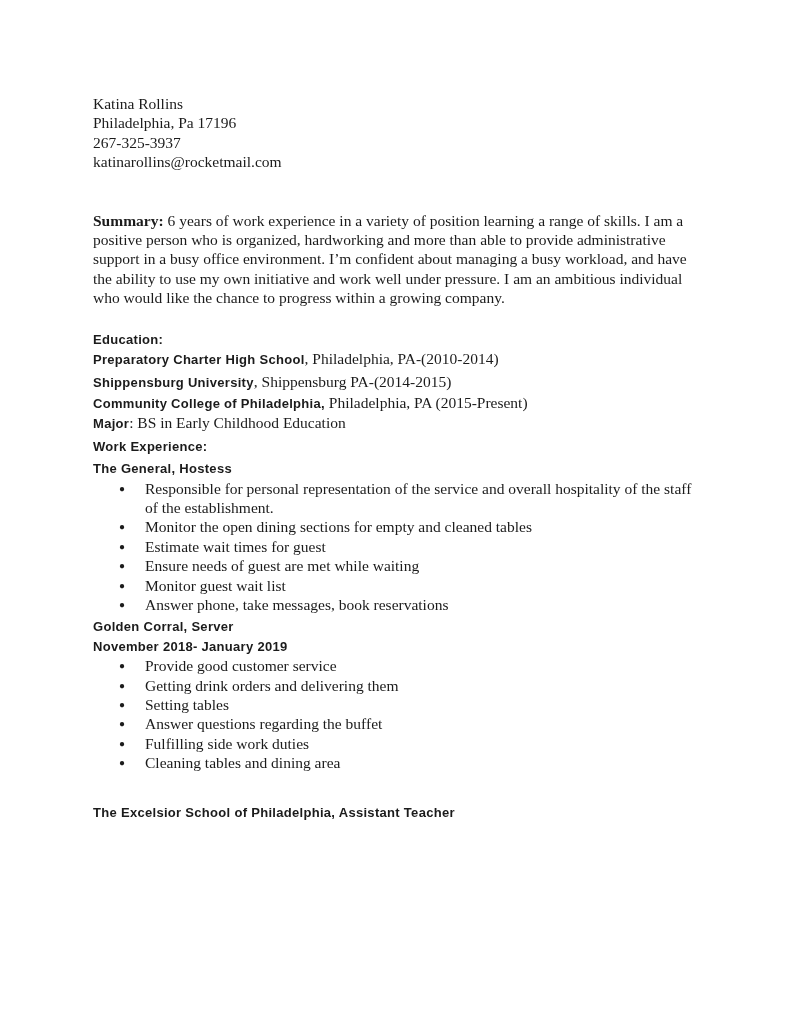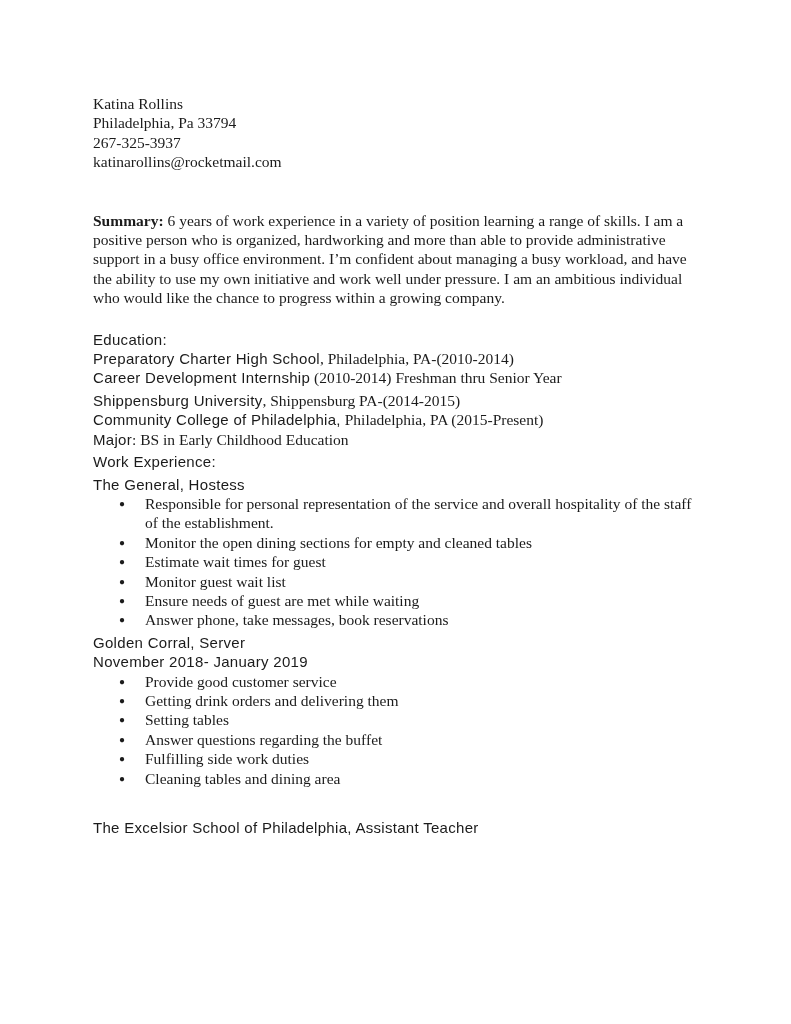--- a/index.html
+++ b/index.html
@@ -21,22 +21,22 @@
     font-family: "Liberation Serif", serif;
     font-size: 15.5px;
     line-height: 19.4px;
   }
   .serif-bold {
     font-family: "Liberation Serif", serif;
     font-weight: bold;
   }
   .sans-bold {
     font-family: "Liberation Sans", "DejaVu Sans", sans-serif;
-    font-weight: normal;
-    font-size: 15px;
+    font-weight: bold;
+    font-size: 13px;
     line-height: 19.4px;
     letter-spacing: 0.3px;
   }
   p { margin: 0; }
   .gap-lg   { margin-top: 39px; }   
   .gap-md   { margin-top: 22px; }   
   .gap-line { margin-top: 3px; }   
   .gap-xl   { margin-top: 30px; }
   .summary-label { margin-right: 4px; }
   ul.bullets {
@@ -57,50 +57,49 @@
     line-height: 19.4px;
   }
 </style>
 </head>
 <body>
 
 <div class="page">
 
   <div class="serif">
     <p>Katina Rollins</p>
-    <p>Philadelphia, Pa 33794</p>
+    <p>Philadelphia, Pa 17196</p>
     <p>267-325-3937</p>
     <p>katinarollins@rocketmail.com</p>
   </div>
 
   <p class="serif gap-lg"><span class="serif-bold summary-label">Summary:</span><span>6 years of work experience in a variety of position learning a range of skills. I am a positive person who is organized, hardworking and more than able to provide administrative support in a busy office environment. I’m confident about managing a busy workload, and have the ability to use my own initiative and work well under pressure. I am an ambitious individual who would like the chance to progress within a growing company.</span></p>
 
   <div class="gap-md">
     <p class="sans-bold">Education:</p>
     <div>
       <p class="serif"><span class="sans-bold">Preparatory Charter High School</span><span>, Philadelphia, PA-(2010-2014)</span></p>
-      <p class="serif"><span class="sans-bold">Career Development Internship</span><span> (2010-2014) Freshman thru Senior Year</span></p>
     </div>
     <div class="gap-line">
       <p class="serif"><span class="sans-bold">Shippensburg University</span><span>, Shippensburg PA-(2014-2015)</span></p>
       <p class="serif"><span class="sans-bold">Community College of Philadelphia,</span><span> Philadelphia, PA (2015-Present)</span></p>
       <p class="serif"><span class="sans-bold">Major</span><span>: BS in Early Childhood Education</span></p>
     </div>
   </div>
 
   <p class="sans-bold gap-line">Work Experience:</p>
 
   <div class="gap-line">
     <p class="sans-bold">The General, Hostess</p>
     <ul class="bullets serif">
       <li>Responsible for personal representation of the service and overall hospitality of the staff of the establishment.</li>
       <li>Monitor the open dining sections for empty and cleaned tables</li>
       <li>Estimate wait times for guest</li>
+      <li>Ensure needs of guest are met while waiting</li>
       <li>Monitor guest wait list</li>
-      <li>Ensure needs of guest are met while waiting</li>
       <li>Answer phone, take messages, book reservations</li>
     </ul>
   </div>
 
   <div class="gap-line">
     <p class="sans-bold">Golden Corral, Server</p>
     <p class="sans-bold">November 2018- January 2019</p>
     <ul class="bullets serif">
       <li>Provide good customer service</li>
       <li>Getting drink orders and delivering them</li>

